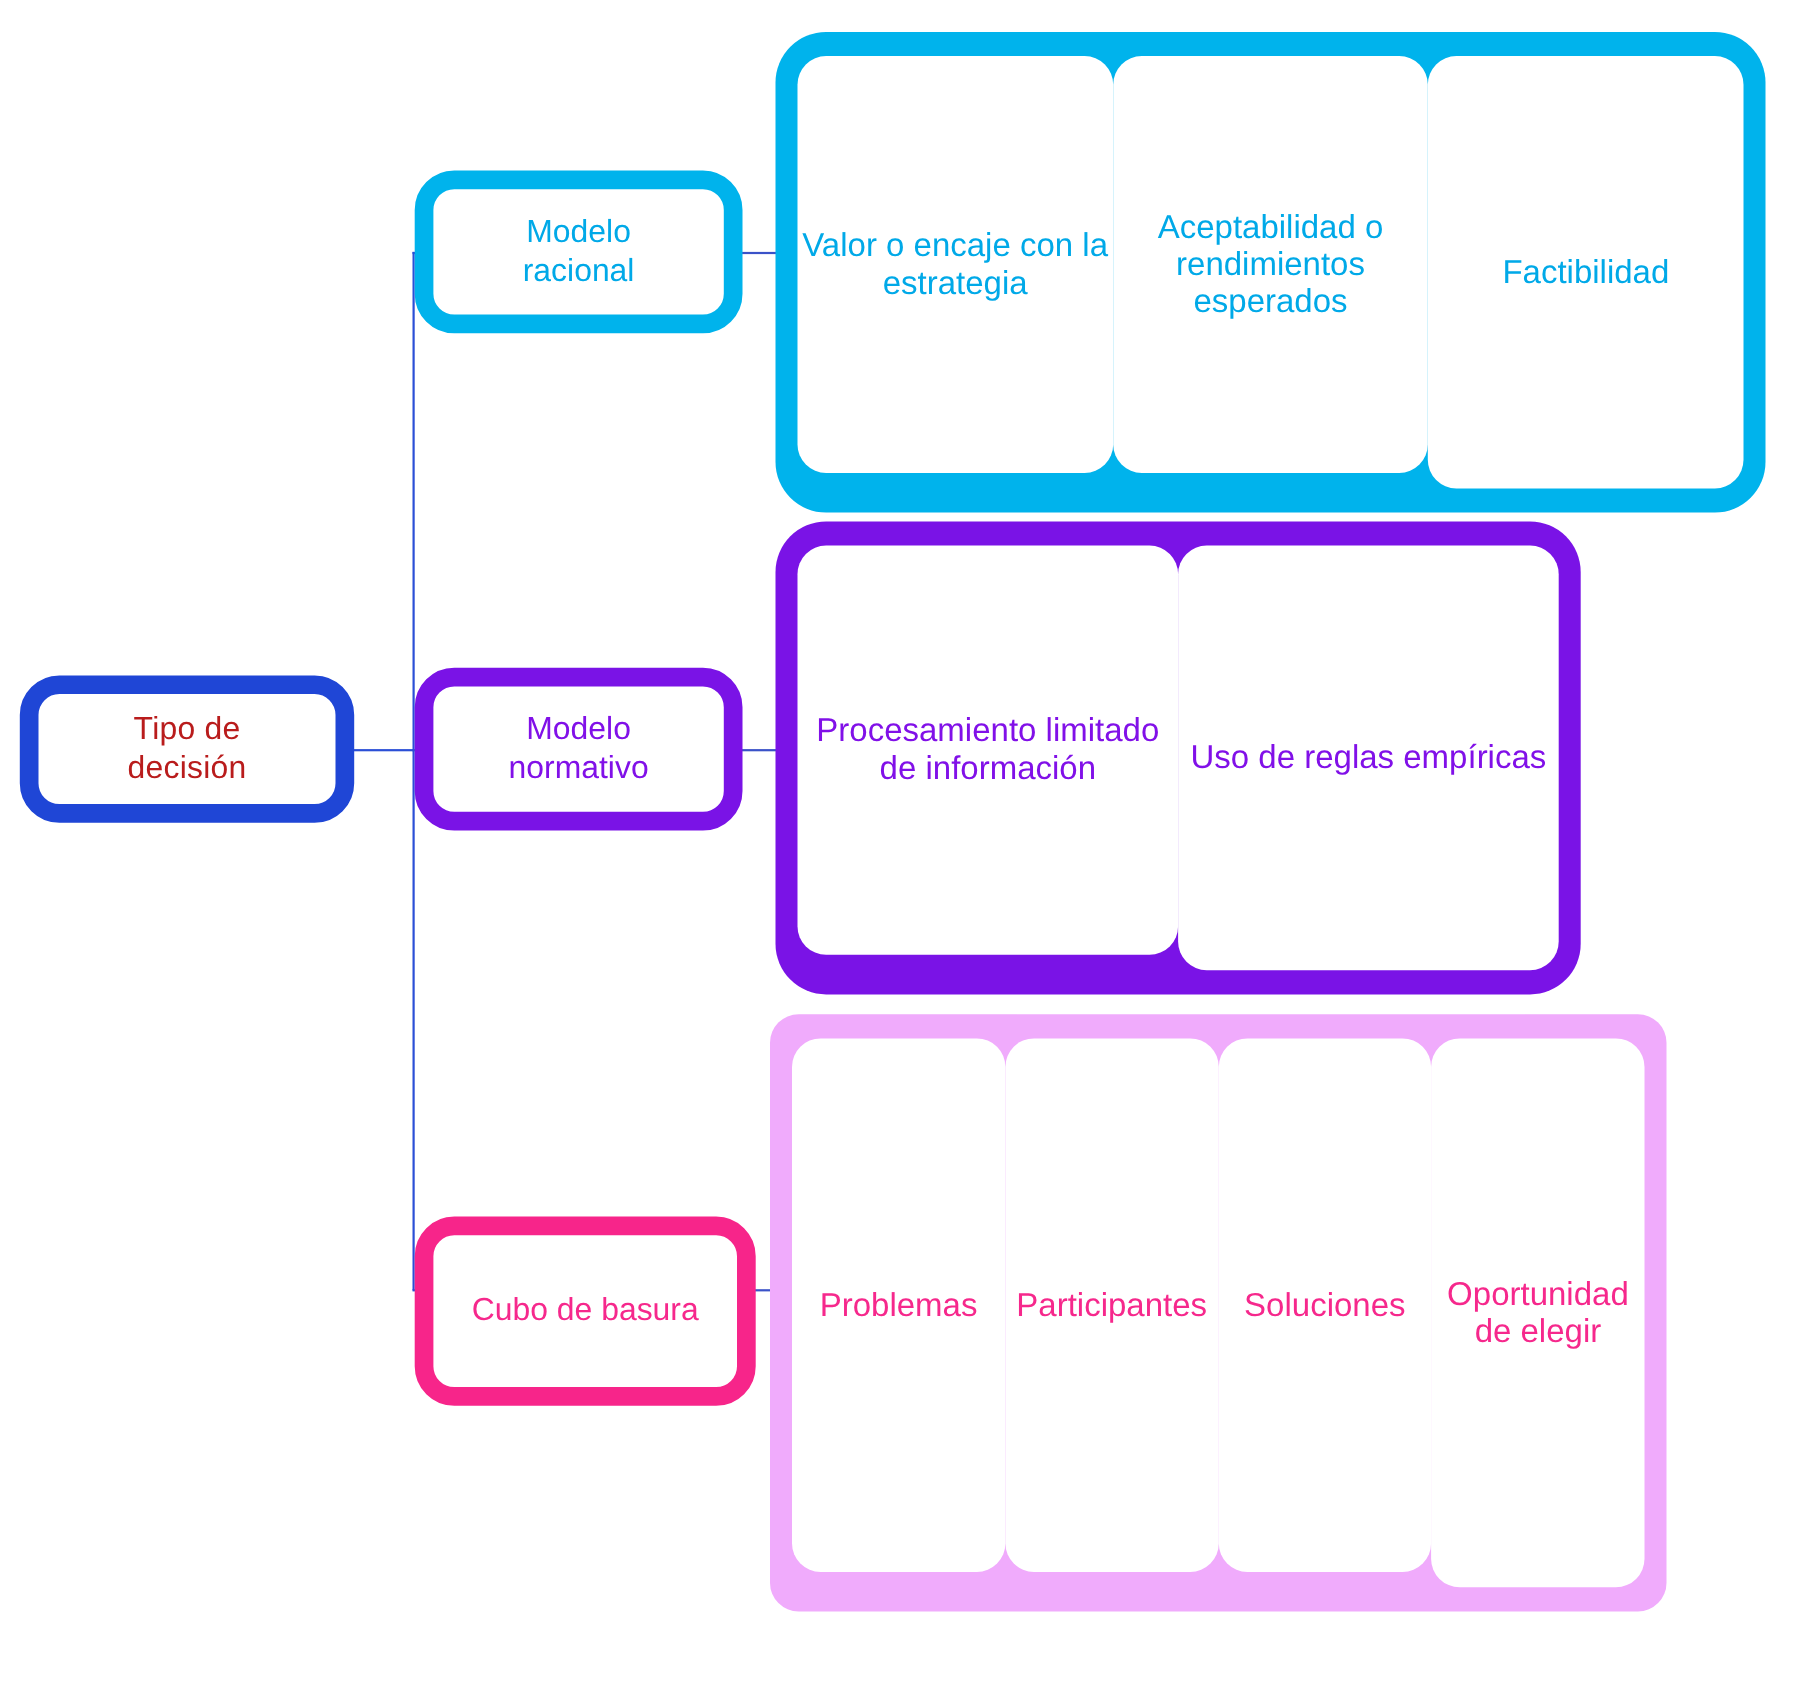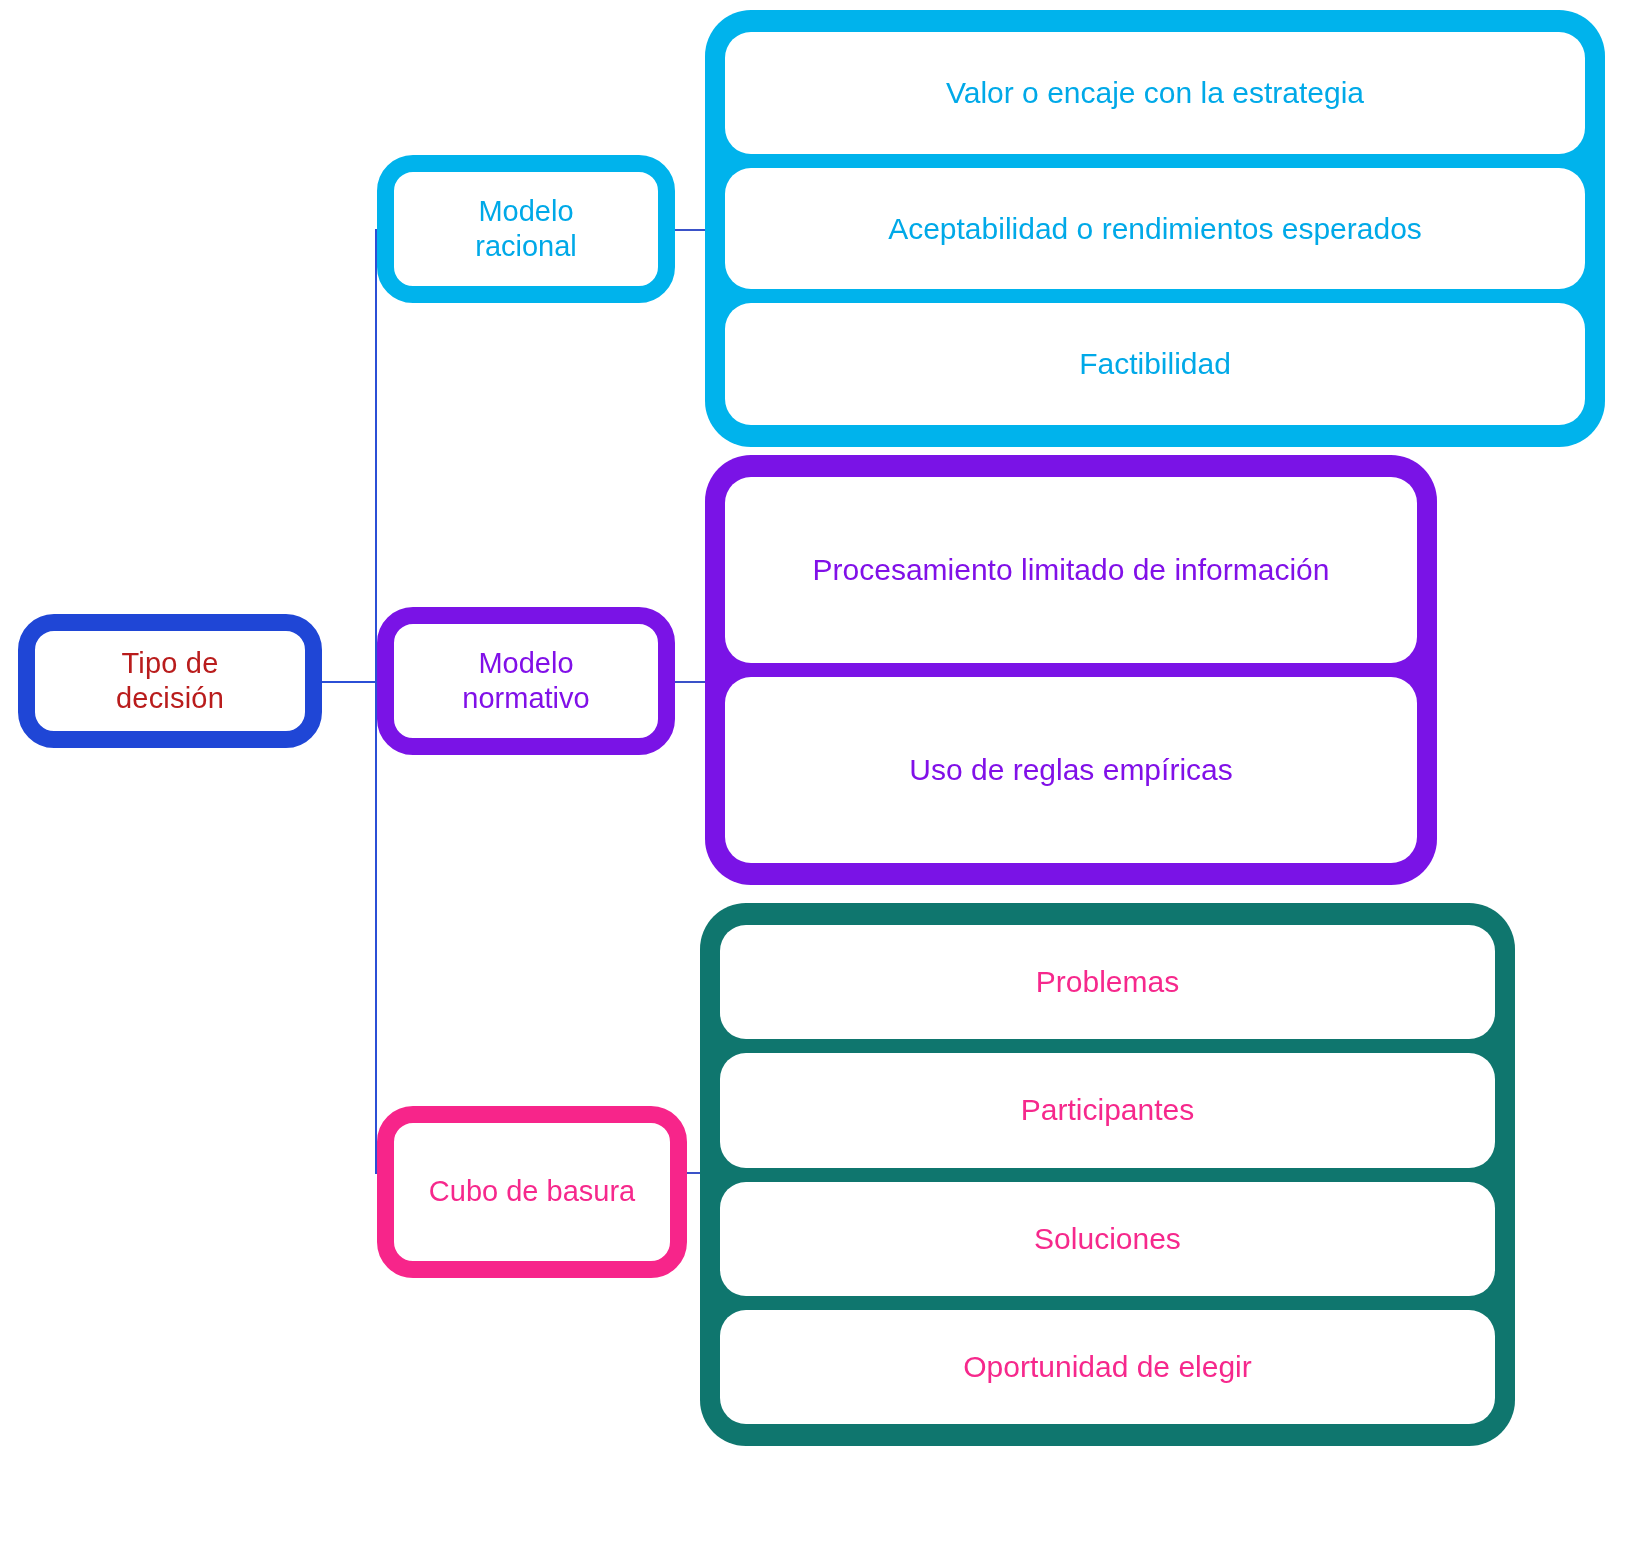--- a/index.html
+++ b/index.html
@@ -75,26 +75,27 @@
     color: #f6288c;
   }
 
   
   .group {
     position: absolute;
     box-sizing: border-box;
     border-radius: 46px;
     padding: 22px 20px;
     display: flex;
-    flex-direction: column;
+    flex-direction: row;
     justify-content: space-between;
+    margin-top: 19px;
   }
   .group.cyan   { background: #00b3ec; }
   .group.purple { background: #7a13e6; }
-  .group.pink   { background: #0f766e; }
+  .group.pink   { background: #f0abfc; border-radius: 26px; }
 
   
   .leaf {
     box-sizing: border-box;
     background: #ffffff;
     border-radius: 26px;
     display: flex;
     align-items: center;
     justify-content: center;
     text-align: center;

